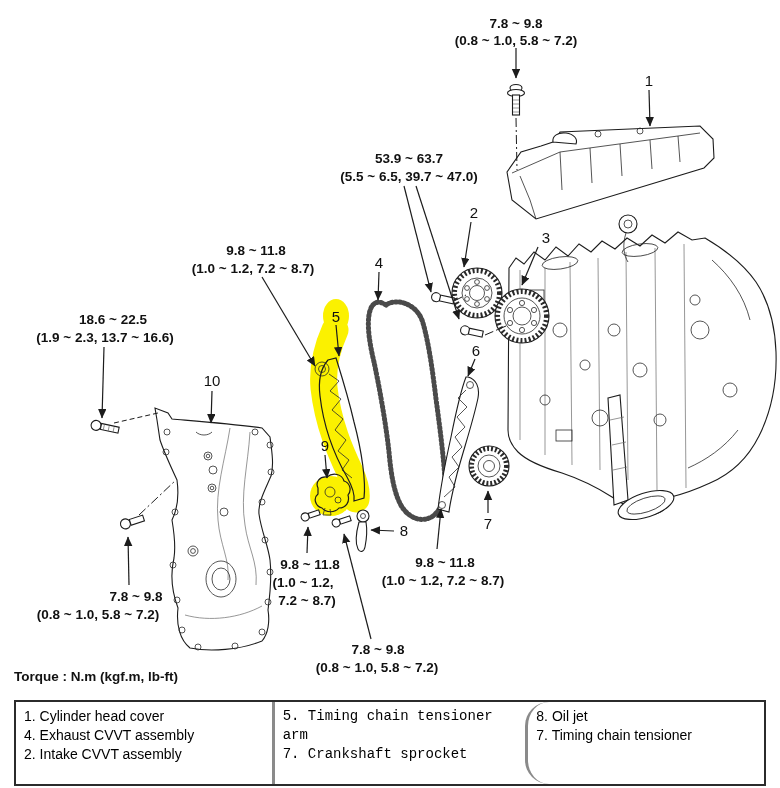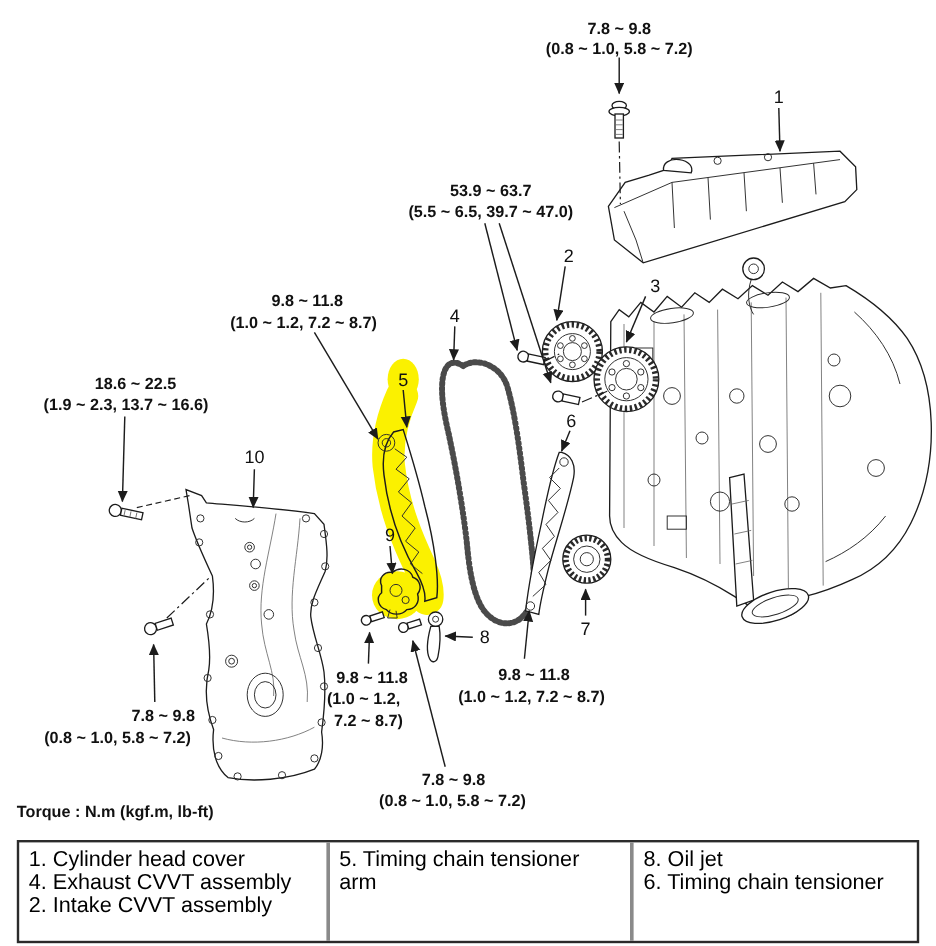--- a/index.html
+++ b/index.html
@@ -12,24 +12,24 @@
   .note{font-size:13.5px;font-weight:700;}
   .ln{stroke:#1c1c1c;stroke-width:1.2;fill:none;}
   .ddot{stroke:#1c1c1c;stroke-width:1;fill:none;stroke-dasharray:9 3 2 3;}
   .dash{stroke:#1c1c1c;stroke-width:1;fill:none;stroke-dasharray:5 3;}
   .part{stroke:#1c1c1c;stroke-width:1.1;fill:#ffffff;}
   .part-thin{stroke:#2a2a2a;stroke-width:.8;fill:none;}
   .faint{stroke:#6a6a6a;stroke-width:.7;fill:none;}
   .teeth{fill:none;stroke:#2a2a2a;}
   .legend-table{position:absolute;left:14px;top:700px;width:752px;height:86px;
     box-sizing:border-box;border:2px solid #2b2b2b;display:flex;background:#fff;}
-  .legend-col{box-sizing:border-box;padding:5px 8px 0 8px;font-size:18px;line-height:19px;color:#000;}
+  .legend-col{box-sizing:border-box;padding:5px 8px 0 8px;font-size:14px;line-height:19px;color:#000;}
   .legend-col.c1{width:256px;}
-  .legend-col.c2{width:254px;border-left:3px solid #8a8a8a;}
-  .legend-col.c3{width:239px;border-left:3px solid #8a8a8a;}
+  .legend-col.c2{width:254px;border-left:3px solid #8a8a8a;font-family:Liberation Mono, monospace;}
+  .legend-col.c3{width:239px;border-left:3px solid #8a8a8a;border-radius:24px;}
 </style>
 </head>
 <body>
 
 <div class="screen">
 <svg width="780" height="698" viewBox="0 0 780 698">
   <defs>
     <marker id="arw" markerWidth="9" markerHeight="8" refX="7.5" refY="3.5" orient="auto">
       <path d="M0,0 L8,3.5 L0,7 Z" fill="#1c1c1c"></path>
     </marker>
@@ -298,19 +298,20 @@
 </svg>
 
 <div class="legend-table">
   <div class="legend-col c1">
     <div>1. Cylinder head cover</div>
     <div>4. Exhaust CVVT assembly</div>
     <div>2. Intake CVVT assembly</div>
   </div>
   <div class="legend-col c2">
     <div>5. Timing chain tensioner arm</div>
+    <div>7. Crankshaft sprocket</div>
   </div>
   <div class="legend-col c3">
     <div>8. Oil jet</div>
-    <div>6. Timing chain tensioner</div>
+    <div>7. Timing chain tensioner</div>
   </div>
 </div>
 </div>
 
 </body></html>

